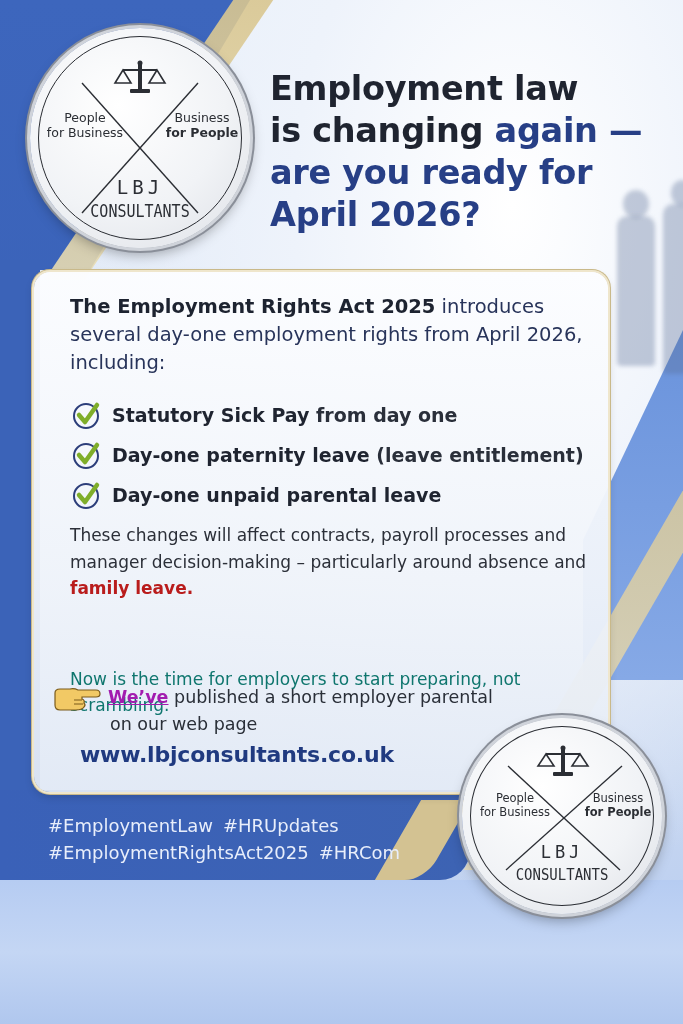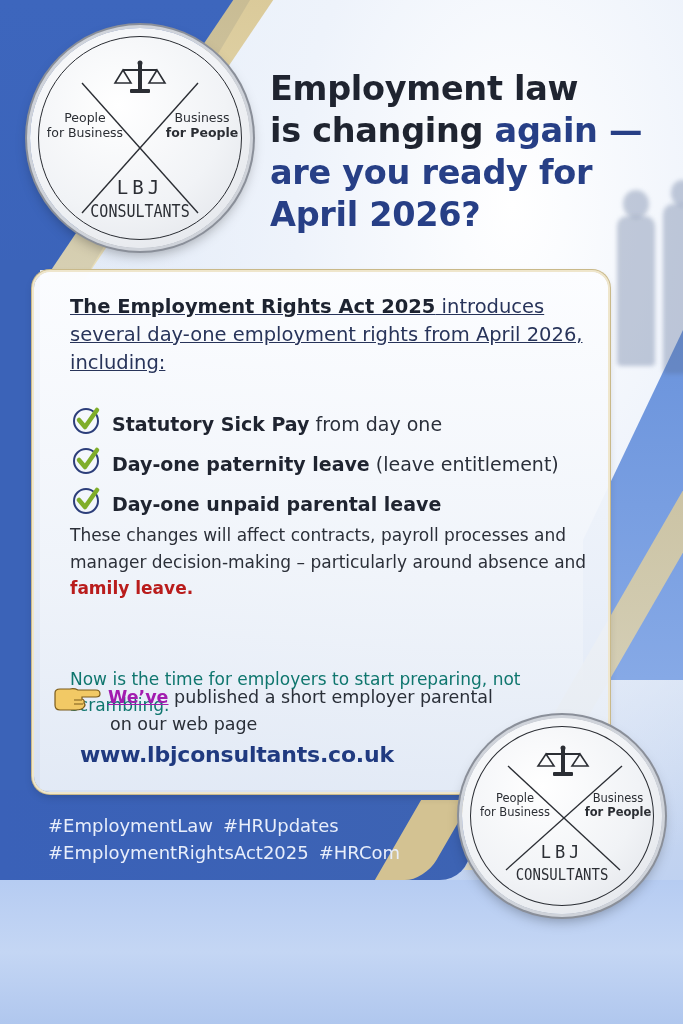--- a/index.html
+++ b/index.html
@@ -23,24 +23,24 @@
   .badge .ring{position:absolute;inset:8px;border-radius:50%;border:1.6px solid #2a2d33;}
   .badge svg{position:absolute;inset:0;}
   .badge .t{position:absolute;color:#2b2e34;text-align:center;line-height:1.2;}
   .b1{left:30px;top:28px;width:220px;height:220px;}
   .b2{left:462px;top:718px;width:200px;height:196px;}
 
   .headline{position:absolute;left:270px;top:68px;width:400px;font-family:"DejaVu Sans",sans-serif;font-weight:bold;font-size:33.5px;line-height:42px;color:#1f2430;letter-spacing:-.3px;}
   .headline .acc{color:#273f86;}
 
   .card{position:absolute;left:34px;top:272px;width:574px;height:520px;border-radius:16px;background:linear-gradient(180deg,rgba(252,253,255,.97) 0%,rgba(240,244,250,.95) 60%,rgba(228,235,246,.93) 100%);box-shadow:0 0 0 2px #efe6cc,0 0 0 3px #c9b98a,0 4px 10px rgba(0,0,0,.2);}
-  .intro{position:absolute;left:70px;top:293px;width:530px;font-size:19.5px;line-height:28px;color:#28345a;text-decoration:underline;}
+  .intro{position:absolute;left:70px;top:293px;width:530px;font-size:19.5px;line-height:28px;color:#28345a;}
   .intro b{color:#1d2330;}
   .list{position:absolute;left:72px;top:395px;width:520px;}
-  .li{display:flex;align-items:flex-end;height:40px;font-size:19px;color:#1f2430;}
+  .li{display:flex;align-items:center;height:40px;font-size:19px;color:#1f2430;font-weight:bold;}
   .li .chk{width:30px;height:30px;margin-right:10px;flex:none;}
   .li .n{color:#2a2f3a;}
   .para{position:absolute;left:70px;top:522px;width:530px;font-size:17px;line-height:26.5px;color:#2b2f38;}
   .para b{color:#b91c1c;}
   .now{position:absolute;left:70px;top:618px;width:530px;font-size:17px;line-height:26px;font-weight:normal;color:#0f766e;margin-top:48px;}
   .pub{position:absolute;left:52px;top:684px;width:520px;font-size:17.5px;line-height:26px;color:#2a2f38;}
   .pub .hand{display:inline-block;width:50px;height:26px;vertical-align:middle;margin-right:6px;}
   .pub b{color:#a21caf;text-decoration:underline;}
   .pub .l2{padding-left:58px;display:block;}
   .url{position:absolute;left:67px;top:742px;font-size:22px;font-weight:bold;color:#203a80;letter-spacing:-.2px;margin-left:13px;}

